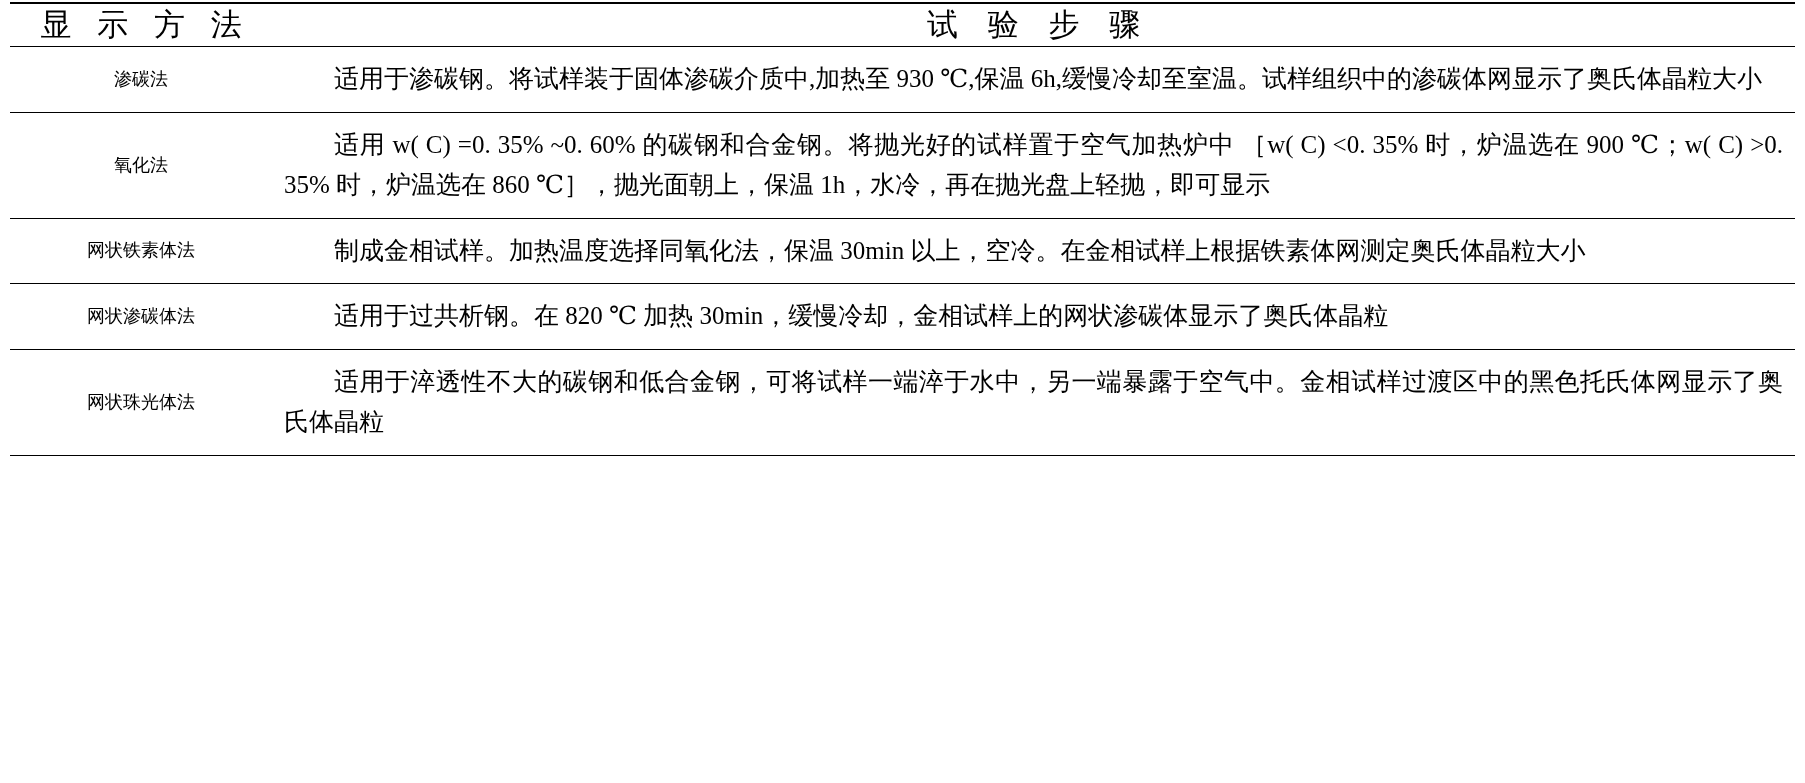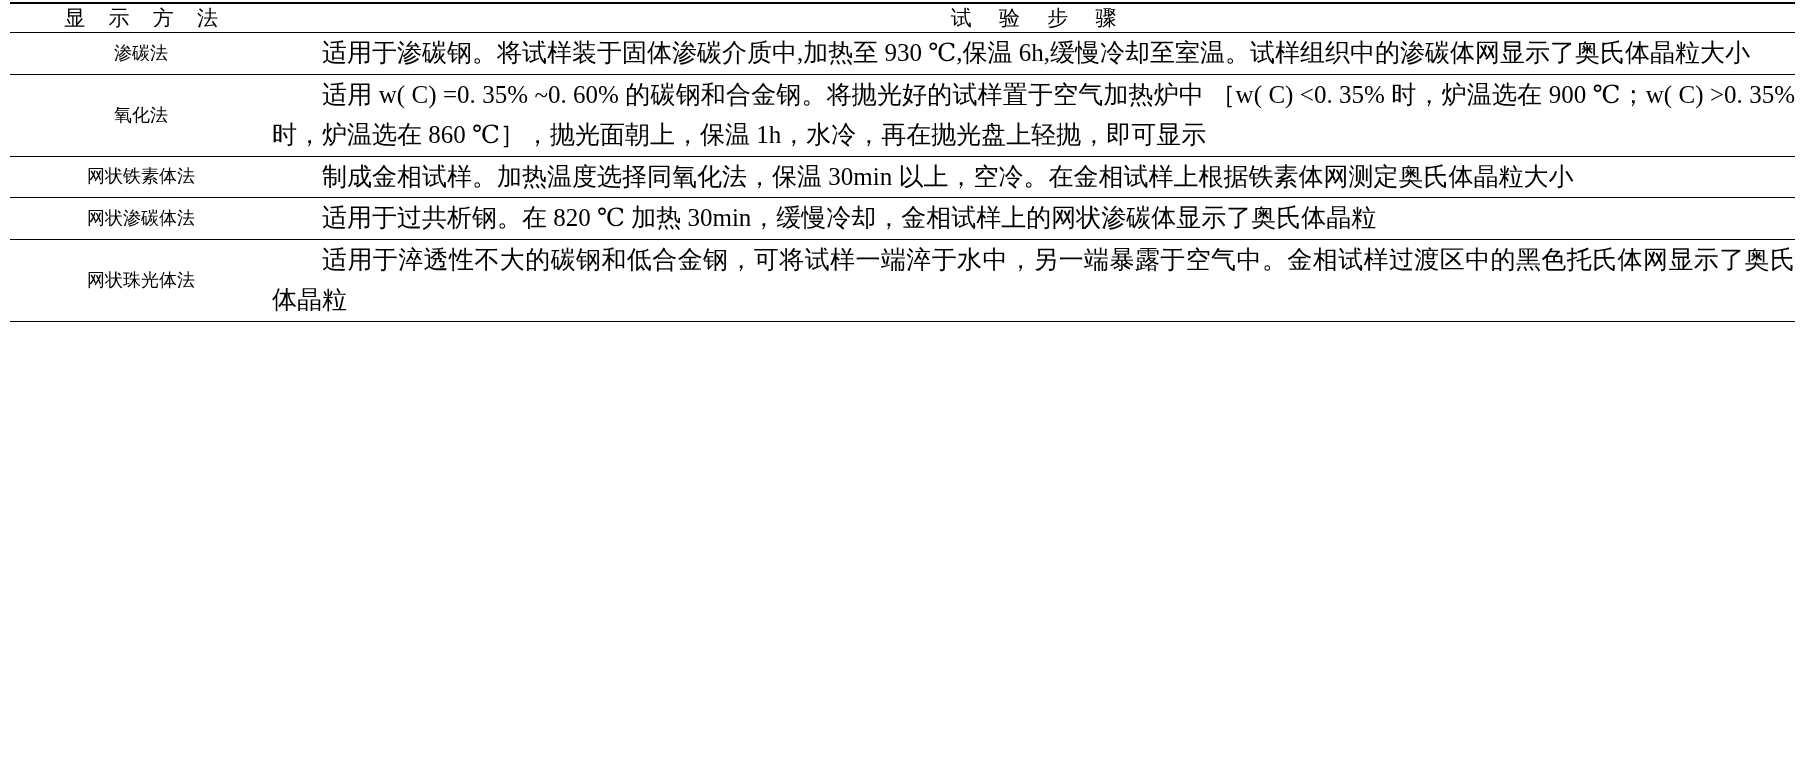--- a/index.html
+++ b/index.html
@@ -43,21 +43,21 @@
   }
   table.doc-table tr.last-row td {
     border-bottom: 2.2px solid #000;
   }
   .divider {
     border-left: 1.1px solid #000;
   }
 
   .hdr-cell {
     text-align: center;
-    font-size: 21px;
+    font-size: 31px;
     letter-spacing: 9px;
     padding: 12px 0 14px 0;
     text-indent: 9px;
   }
   .hdr-cell.steps {
     letter-spacing: 11px;
     text-indent: 11px;
   }
 
   .method-cell {
@@ -72,21 +72,21 @@
   }
 
   .steps-cell {
     font-size: 25px;
     line-height: 1.62;
     padding: 12px 14px 14px 18px;
     text-align: justify;
     text-justify: inter-ideograph;
   }
   .steps-cell p {
-    margin: 0;
+    margin: 12px;
     text-indent: 2em;
   }
   .steps-cell.single p {
     text-indent: 2em;
   }
 </style>
 </head>
 <body>
 
 <div class="page">

